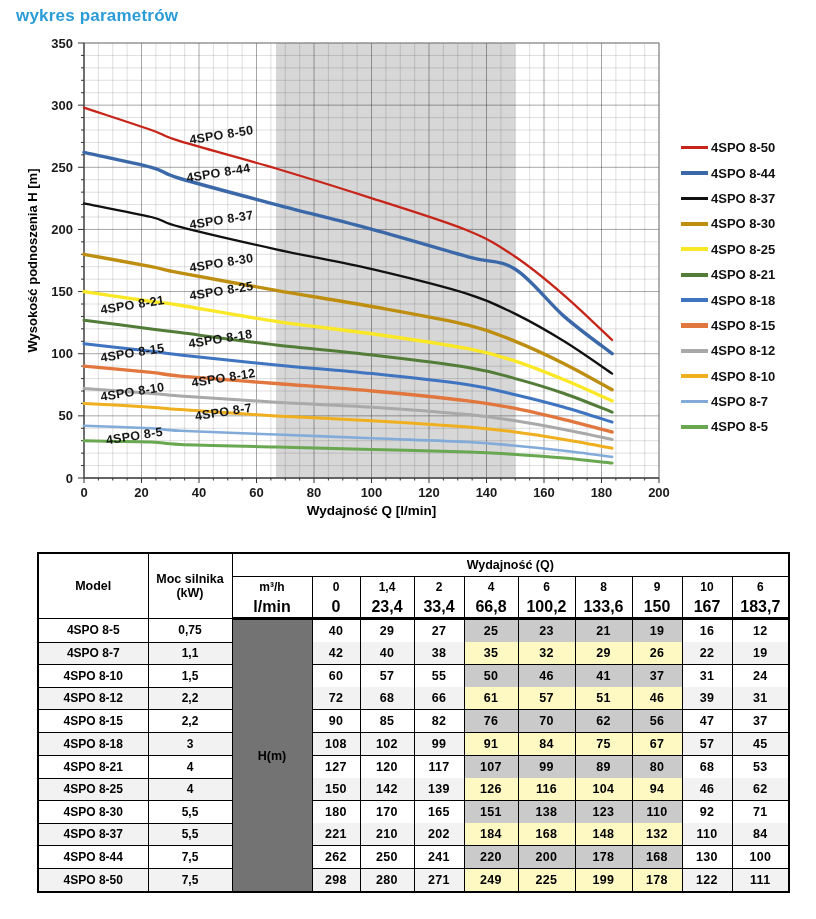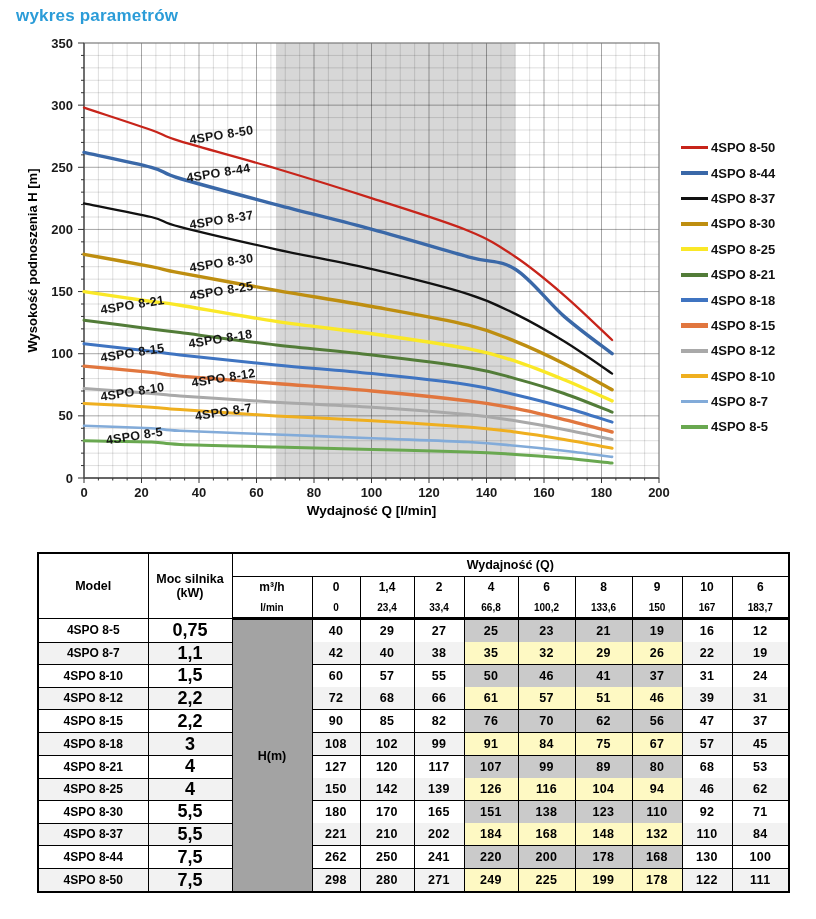--- a/index.html
+++ b/index.html
@@ -12,25 +12,25 @@
   .legend-swatch{width:27px;margin-right:3px;flex:0 0 27px;}
   .legend-label{font-size:13px;font-weight:600;color:#111;white-space:nowrap;}
   #table-wrap{position:absolute;left:37px;top:552px;width:751px;}
   table.pump{border-collapse:collapse;width:100%;table-layout:fixed;
              font-family:"Liberation Sans","DejaVu Sans",sans-serif;color:#000;}
   table.pump th, table.pump td{border-left:1px solid #000;border-right:1px solid #000;
              text-align:center;vertical-align:middle;padding:0;overflow:hidden;}
   table.pump{border:2px solid #000;}
   tr.hdr-flow th{height:22px;font-size:12.5px;font-weight:700;border-bottom:1px solid #000;}
   tr.hdr-units th{height:20px;font-size:12px;font-weight:700;border-bottom:0;}
-  tr.hdr-units2 th{height:20px;font-size:10px;font-weight:700;border-bottom:3px solid #000;}
+  tr.hdr-units2 th{height:20px;font-size:16px;font-weight:700;border-bottom:3px solid #000;}
   th.span3{border-bottom:3px solid #000;font-size:12.5px;font-weight:700;}
   td.model{font-size:12px;font-weight:700;border-bottom:1px solid #000;}
-  td.power{font-size:18px;font-weight:600;border-bottom:1px solid #000;}
-  td.hlabel{font-size:12.5px;font-weight:600;background:#a3a3a3;border-bottom:2px solid #000;}
+  td.power{font-size:12px;font-weight:600;border-bottom:1px solid #000;}
+  td.hlabel{font-size:12.5px;font-weight:600;background:#737373;border-bottom:2px solid #000;}
   td.val{font-size:12.5px;font-weight:600;letter-spacing:.3px;height:22px;border-bottom:0;}
   tr.body-row td.val{border-bottom:0;}
   tr.group-end td.val{border-bottom:1px solid #000;}
   tr.stripe td{background:#F2F2F2;}
   tr.body-row td.band{background:#CACACA;margin-top:6px;}
   tr.body-row.stripe td.band{background:#fef9c3;}
 </style>
 </head>
 <body>
 

